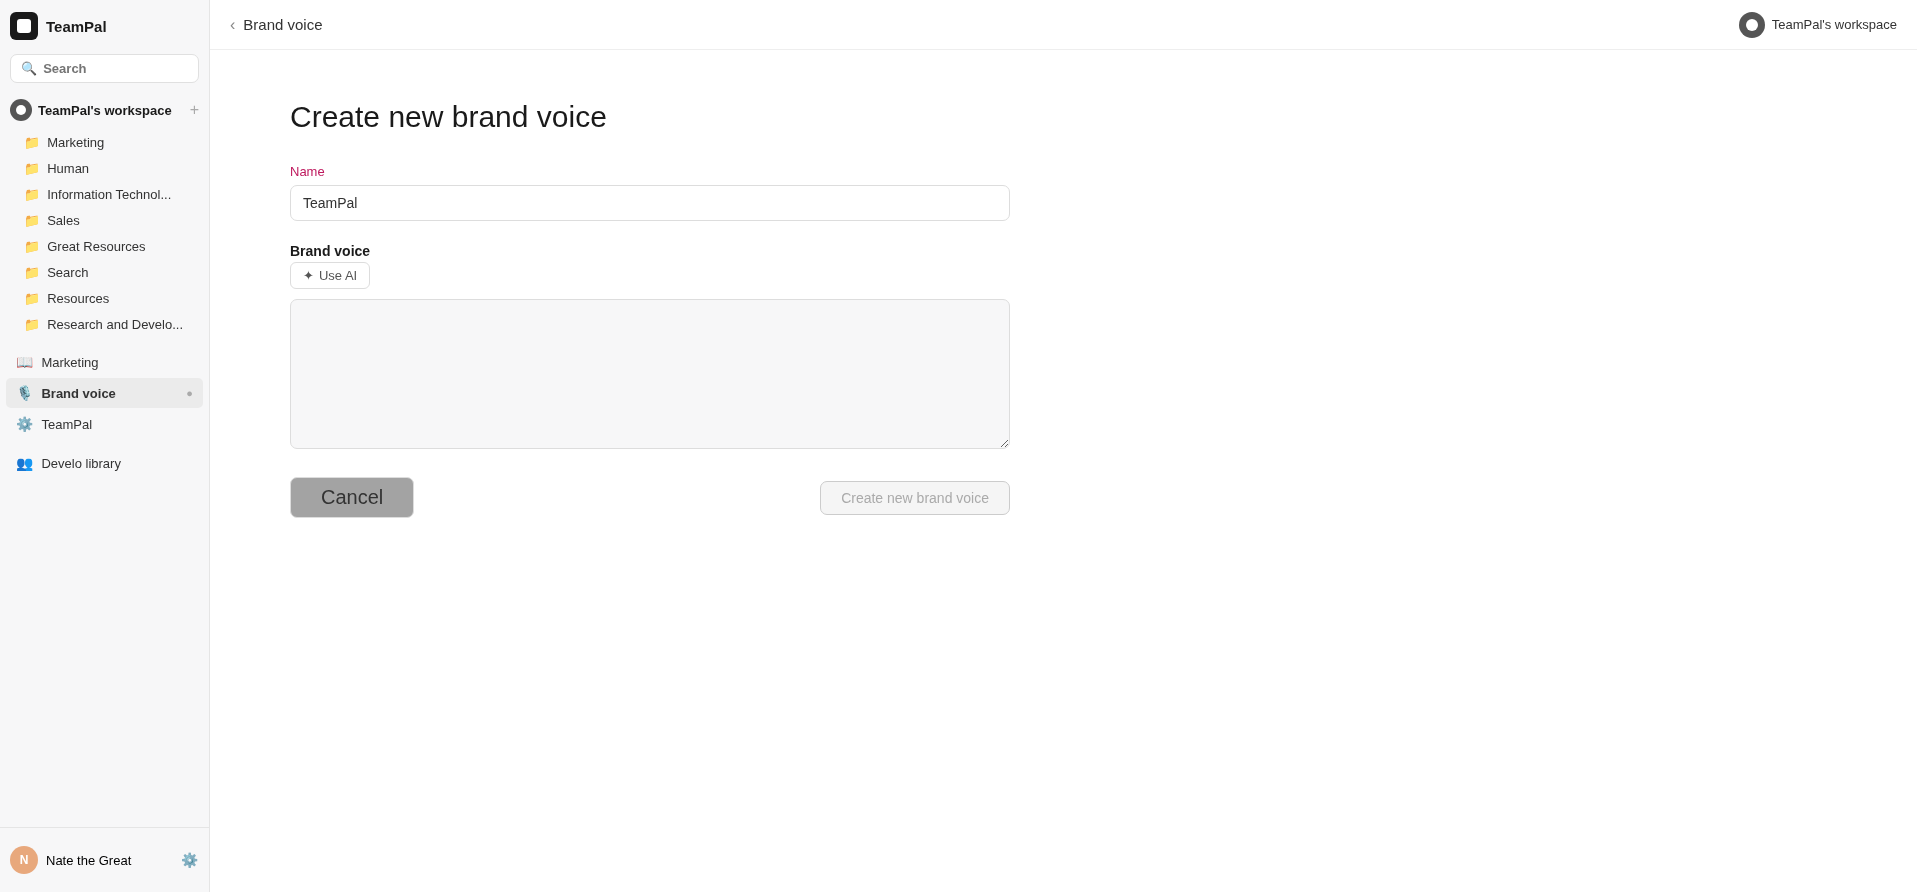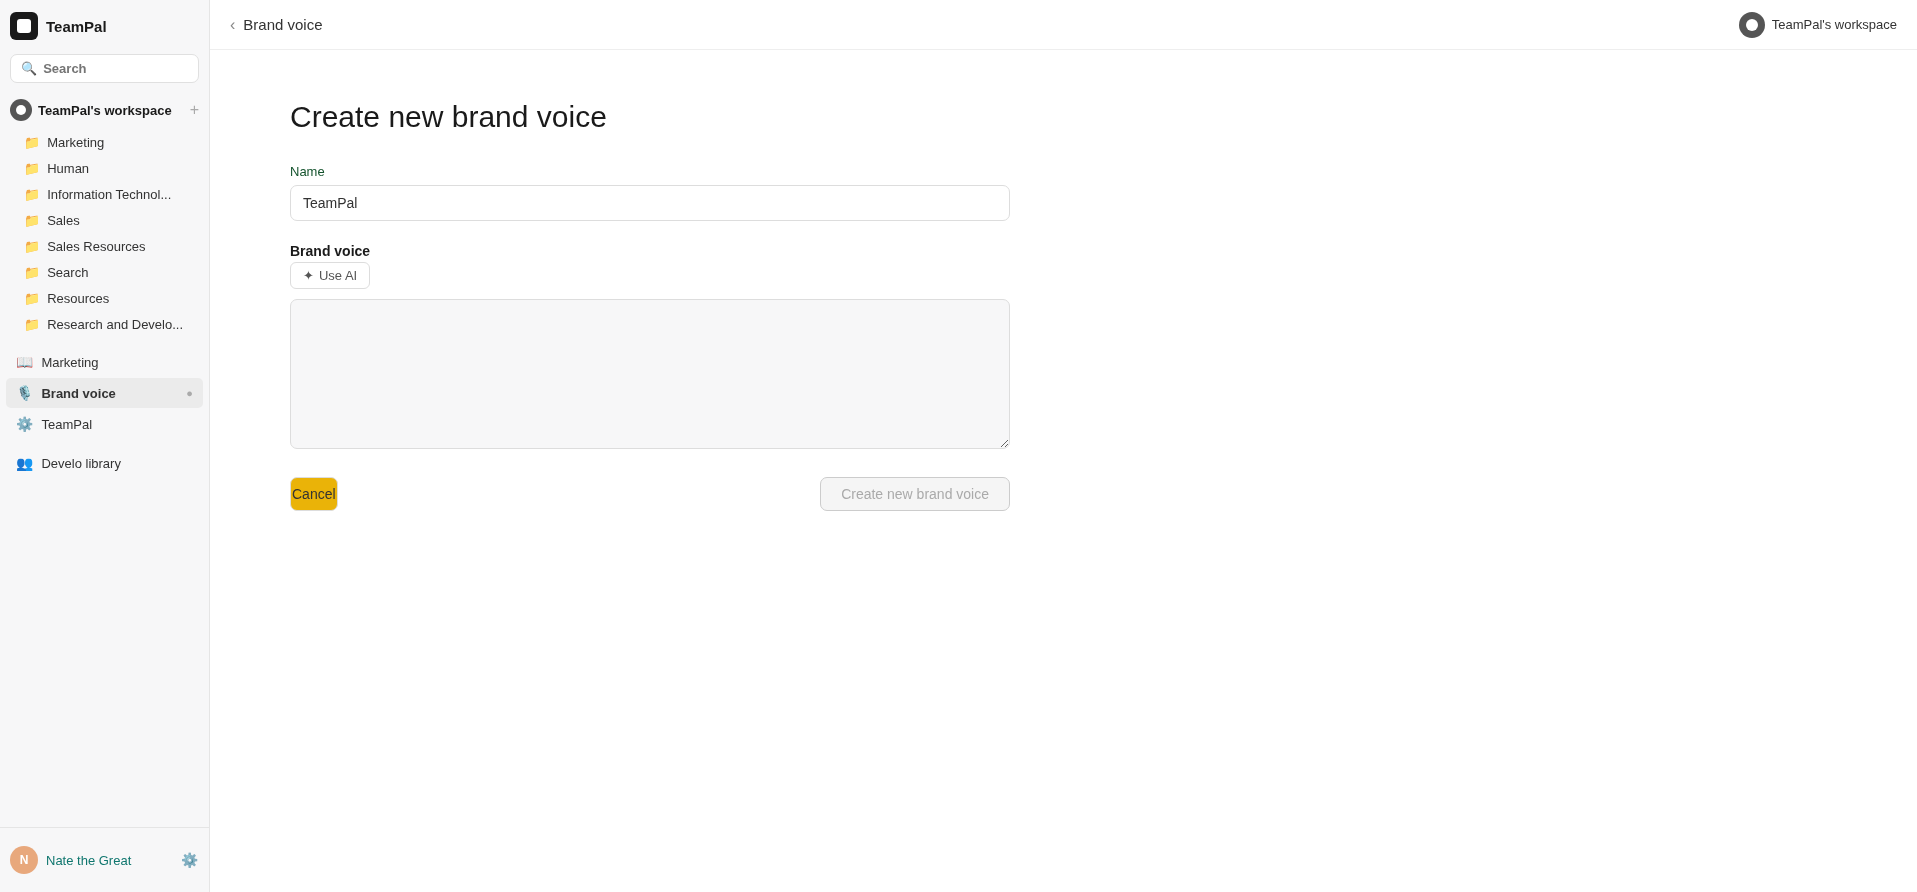--- a/index.html
+++ b/index.html
@@ -184,21 +184,21 @@
       align-items: center;
       justify-content: center;
       font-size: 12px;
       font-weight: 600;
       color: #fff;
     }
 
     .user-name {
       font-size: 13px;
       font-weight: 500;
-      color: #0f766e;
+      color: #000000;
       flex: 1;
     }
 
     .settings-icon {
       color: #aaa;
       font-size: 14px;
       cursor: pointer;
     }
 
     
@@ -283,21 +283,21 @@
       margin-bottom: 30px;
     }
 
     .form-section {
       max-width: 720px;
     }
 
     .field-label {
       font-size: 13px;
       font-weight: 500;
-      color: #14532d;
+      color: #be185d;
       margin-bottom: 6px;
     }
 
     .text-input {
       width: 100%;
       padding: 9px 12px;
       border: 1px solid #ddd;
       border-radius: 7px;
       font-size: 14px;
       color: #333;
@@ -352,26 +352,26 @@
     }
 
     .form-actions {
       display: flex;
       align-items: center;
       justify-content: space-between;
       max-width: 720px;
     }
 
     .cancel-btn {
-      padding: 8px 1px;
+      padding: 8px 30px;
       border: 1px solid #ddd;
       border-radius: 7px;
-      font-size: 14px;
-      color: #333;
-      background: #eab308;
+      font-size: 20px;
+      color: #333;
+      background: #a3a3a3;
       cursor: pointer;
     }
 
     .create-btn {
       padding: 8px 20px;
       border: 1px solid #ccc;
       border-radius: 7px;
       font-size: 14px;
       color: #aaa;
       background: #f5f5f5;
@@ -415,21 +415,21 @@
     <div class="nav-folder-item">
       <span class="folder-icon">📁</span>
       <span>Information Technol...</span>
     </div>
     <div class="nav-folder-item">
       <span class="folder-icon">📁</span>
       <span>Sales</span>
     </div>
     <div class="nav-folder-item">
       <span class="folder-icon">📁</span>
-      <span>Sales Resources</span>
+      <span>Great Resources</span>
     </div>
     <div class="nav-folder-item">
       <span class="folder-icon">📁</span>
       <span>Search</span>
     </div>
     <div class="nav-folder-item">
       <span class="folder-icon">📁</span>
       <span>Resources</span>
     </div>
     <div class="nav-folder-item">

